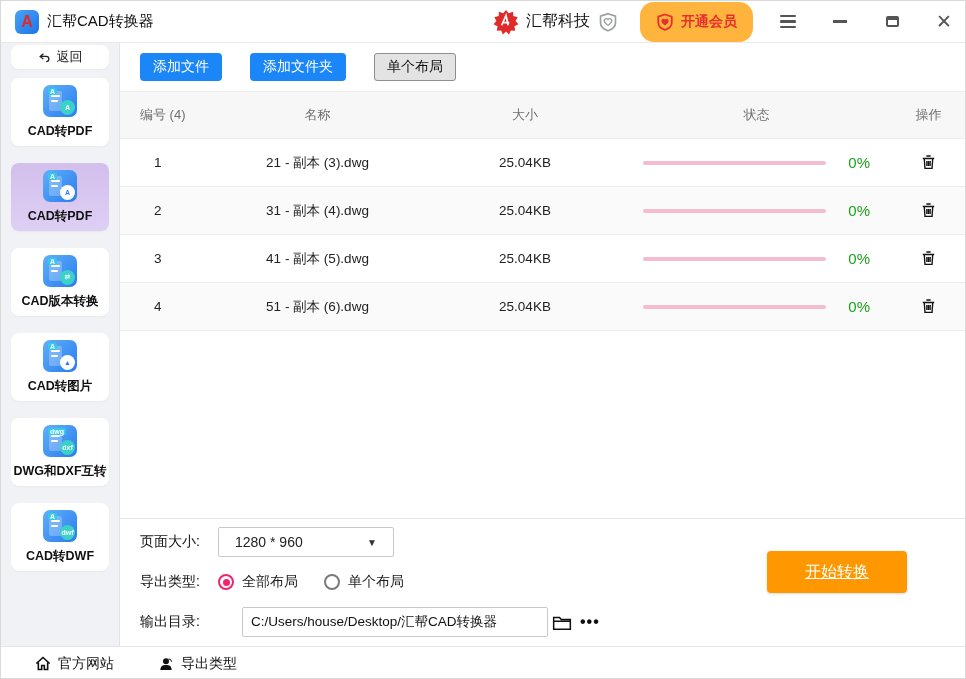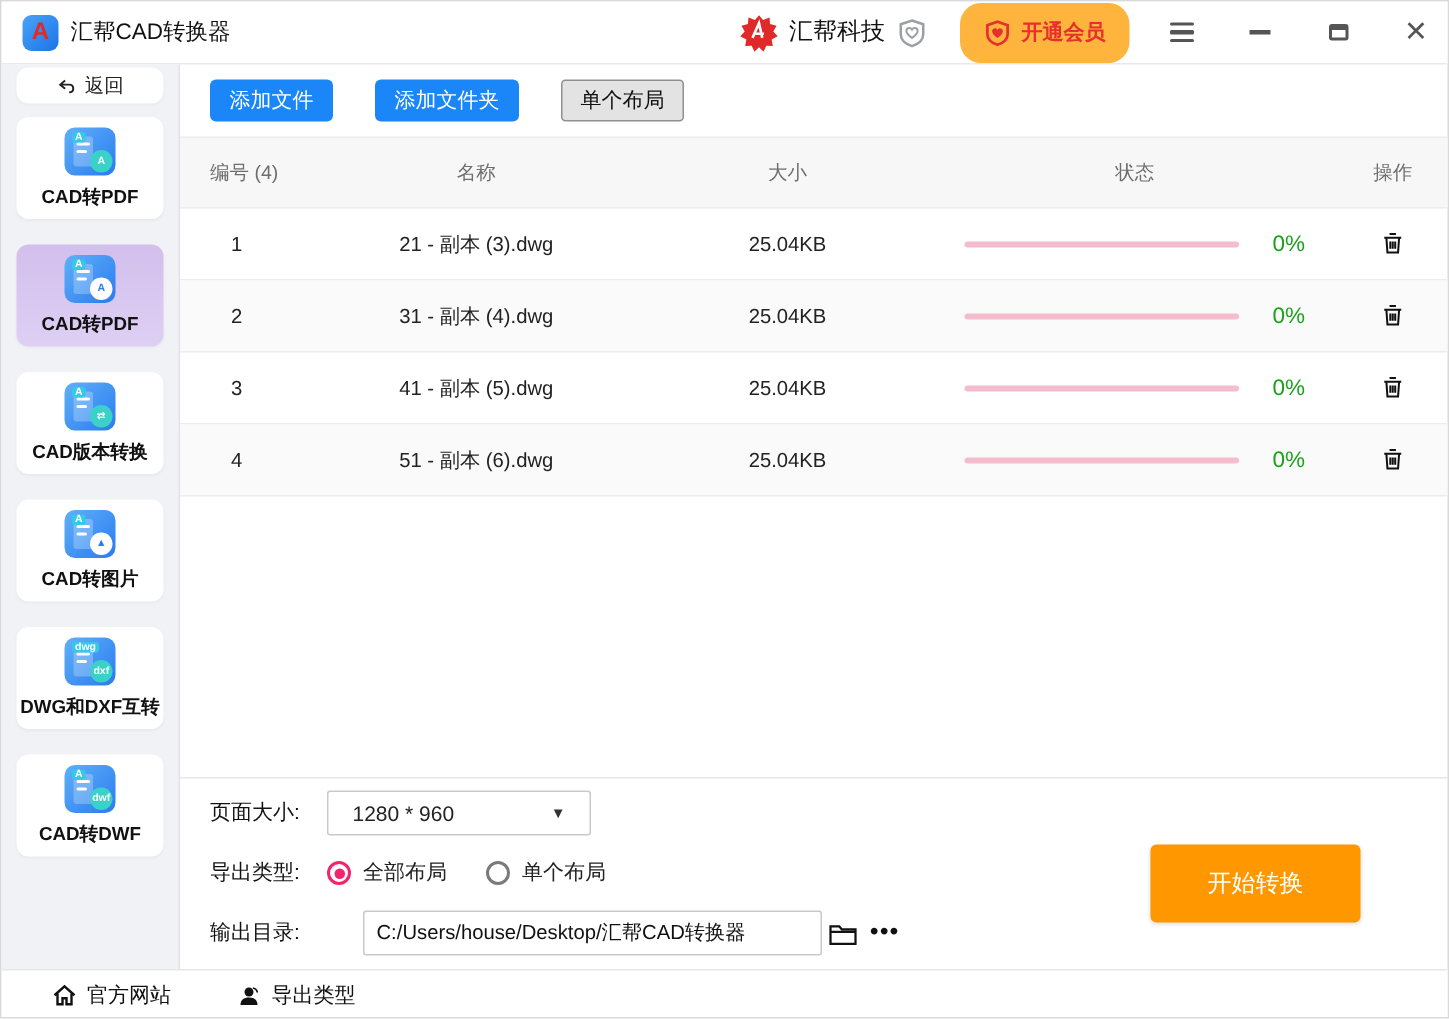--- a/index.html
+++ b/index.html
@@ -139,23 +139,23 @@
     content:""; position:absolute; left:2.5px; top:2.5px; width:7px; height:7px;
     border-radius:50%; background:#f2246c;
   }
   .dir-input {
     width:306px; height:30px; border:1px solid #c9c9c9; border-radius:2px;
     font-size:13.5px; padding:0 8px; font-family:inherit; color:#111; background:#fff;margin-left:24px;
   }
   .icon-btn { background:none; border:none; cursor:pointer; padding:0 4px; line-height:0; }
   .dots { font-size:16px; font-weight:bold; letter-spacing:1px; color:#111; }
   .start-btn {
-    position:absolute; right:60px; top:44px; width:140px; height:52px;
+    position:absolute; right:60px; top:32px; width:140px; height:42px;
     background:#ff9800; color:#fff; font-size:16px; border:none; border-radius:4px;
-    cursor:pointer; font-family:inherit; box-shadow:0 1px 3px rgba(0,0,0,.15);
+    cursor:pointer; font-family:inherit; box-shadow:0 1px 3px rgba(0,0,0,.15);text-decoration:underline;
   }
 
   
   .footer {
     height:34px; flex:0 0 34px; border-top:1px solid #e6e6e6;
     display:flex; align-items:center; gap:44px; padding:0 34px; background:#fff;
   }
   .foot-link { display:flex; align-items:center; gap:7px; font-size:14px; color:#111; cursor:pointer; }
 </style>
 </head>

